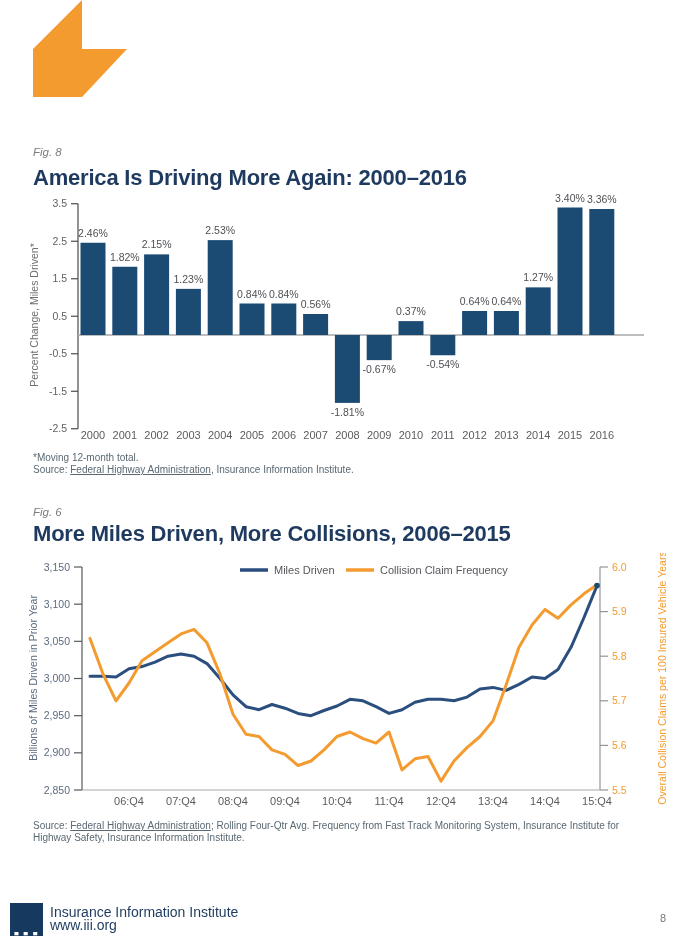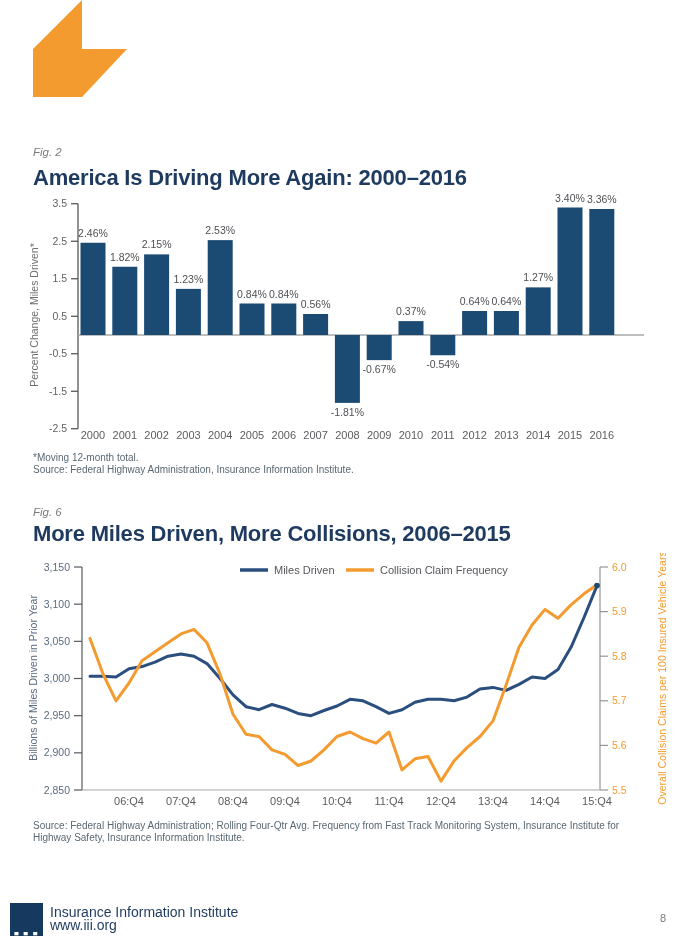--- a/index.html
+++ b/index.html
@@ -4,21 +4,21 @@
 <style>
   html,body{margin:0;padding:0;}
   body{
     width:684px;height:937px;background:#ffffff;position:relative;overflow:hidden;
     font-family:"Liberation Sans",sans-serif;
   }
   .abs{position:absolute;}
   .fig-caption{font-style:italic;font-size:11.5px;color:#7a7b7e;}
   .fig-title{font-size:22px;font-weight:700;color:#1e3a5f;letter-spacing:-0.2px;}
   .small-note{font-size:10px;color:#5a6872;line-height:12px;}
-  .link{cursor:pointer;}
+  .link{text-decoration:underline;cursor:pointer;}
   .footer-org{font-size:14px;color:#1e3a5f;line-height:13px;}
   .page-num{font-size:11px;color:#77787b;}
   #footer-logo{
     width:33px;height:33px;background:#16395f;display:flex;flex-direction:column;
     align-items:center;justify-content:center;
   }
   #footer-logo .iii{
     color:#ffffff;font-weight:700;font-size:23px;line-height:15px;letter-spacing:1.5px;
     font-family:"DejaVu Sans",sans-serif;
     margin-top:48px;
@@ -35,21 +35,21 @@
   .ylabel-r{font-size:10.5px;fill:#f49b30;}
   .leg{font-size:11px;fill:#55575b;}
 </style>
 </head>
 <body>
 
 <svg class="abs" style="left:0;top:0" width="140" height="100">
   <polygon points="82,0 33,49 33,97 82,97 127,49 82,49" fill="#f49b30"></polygon>
 </svg>
 
-<div class="abs fig-caption" style="left:33px;top:146px">Fig. 2</div>
+<div class="abs fig-caption" style="left:33px;top:146px">Fig. 8</div>
 <div class="abs fig-title" style="left:33px;top:165px">America Is Driving More Again: 2000–2016</div>
 
 <svg id="bar-chart" class="abs" style="left:0;top:193px" width="684" height="258">
     <line x1="78" y1="10.75" x2="78" y2="235.75" stroke="#4a4a4c" stroke-width="1.2"></line>
     <line x1="71" y1="10.75" x2="78" y2="10.75" stroke="#4a4a4c" stroke-width="1.2"></line>
     <text x="67" y="14.25" text-anchor="end" class="tick-b">3.5</text>
     <line x1="71" y1="48.25" x2="78" y2="48.25" stroke="#4a4a4c" stroke-width="1.2"></line>
     <text x="67" y="51.75" text-anchor="end" class="tick-b">2.5</text>
     <line x1="71" y1="85.75" x2="78" y2="85.75" stroke="#4a4a4c" stroke-width="1.2"></line>
     <text x="67" y="89.25" text-anchor="end" class="tick-b">1.5</text>

